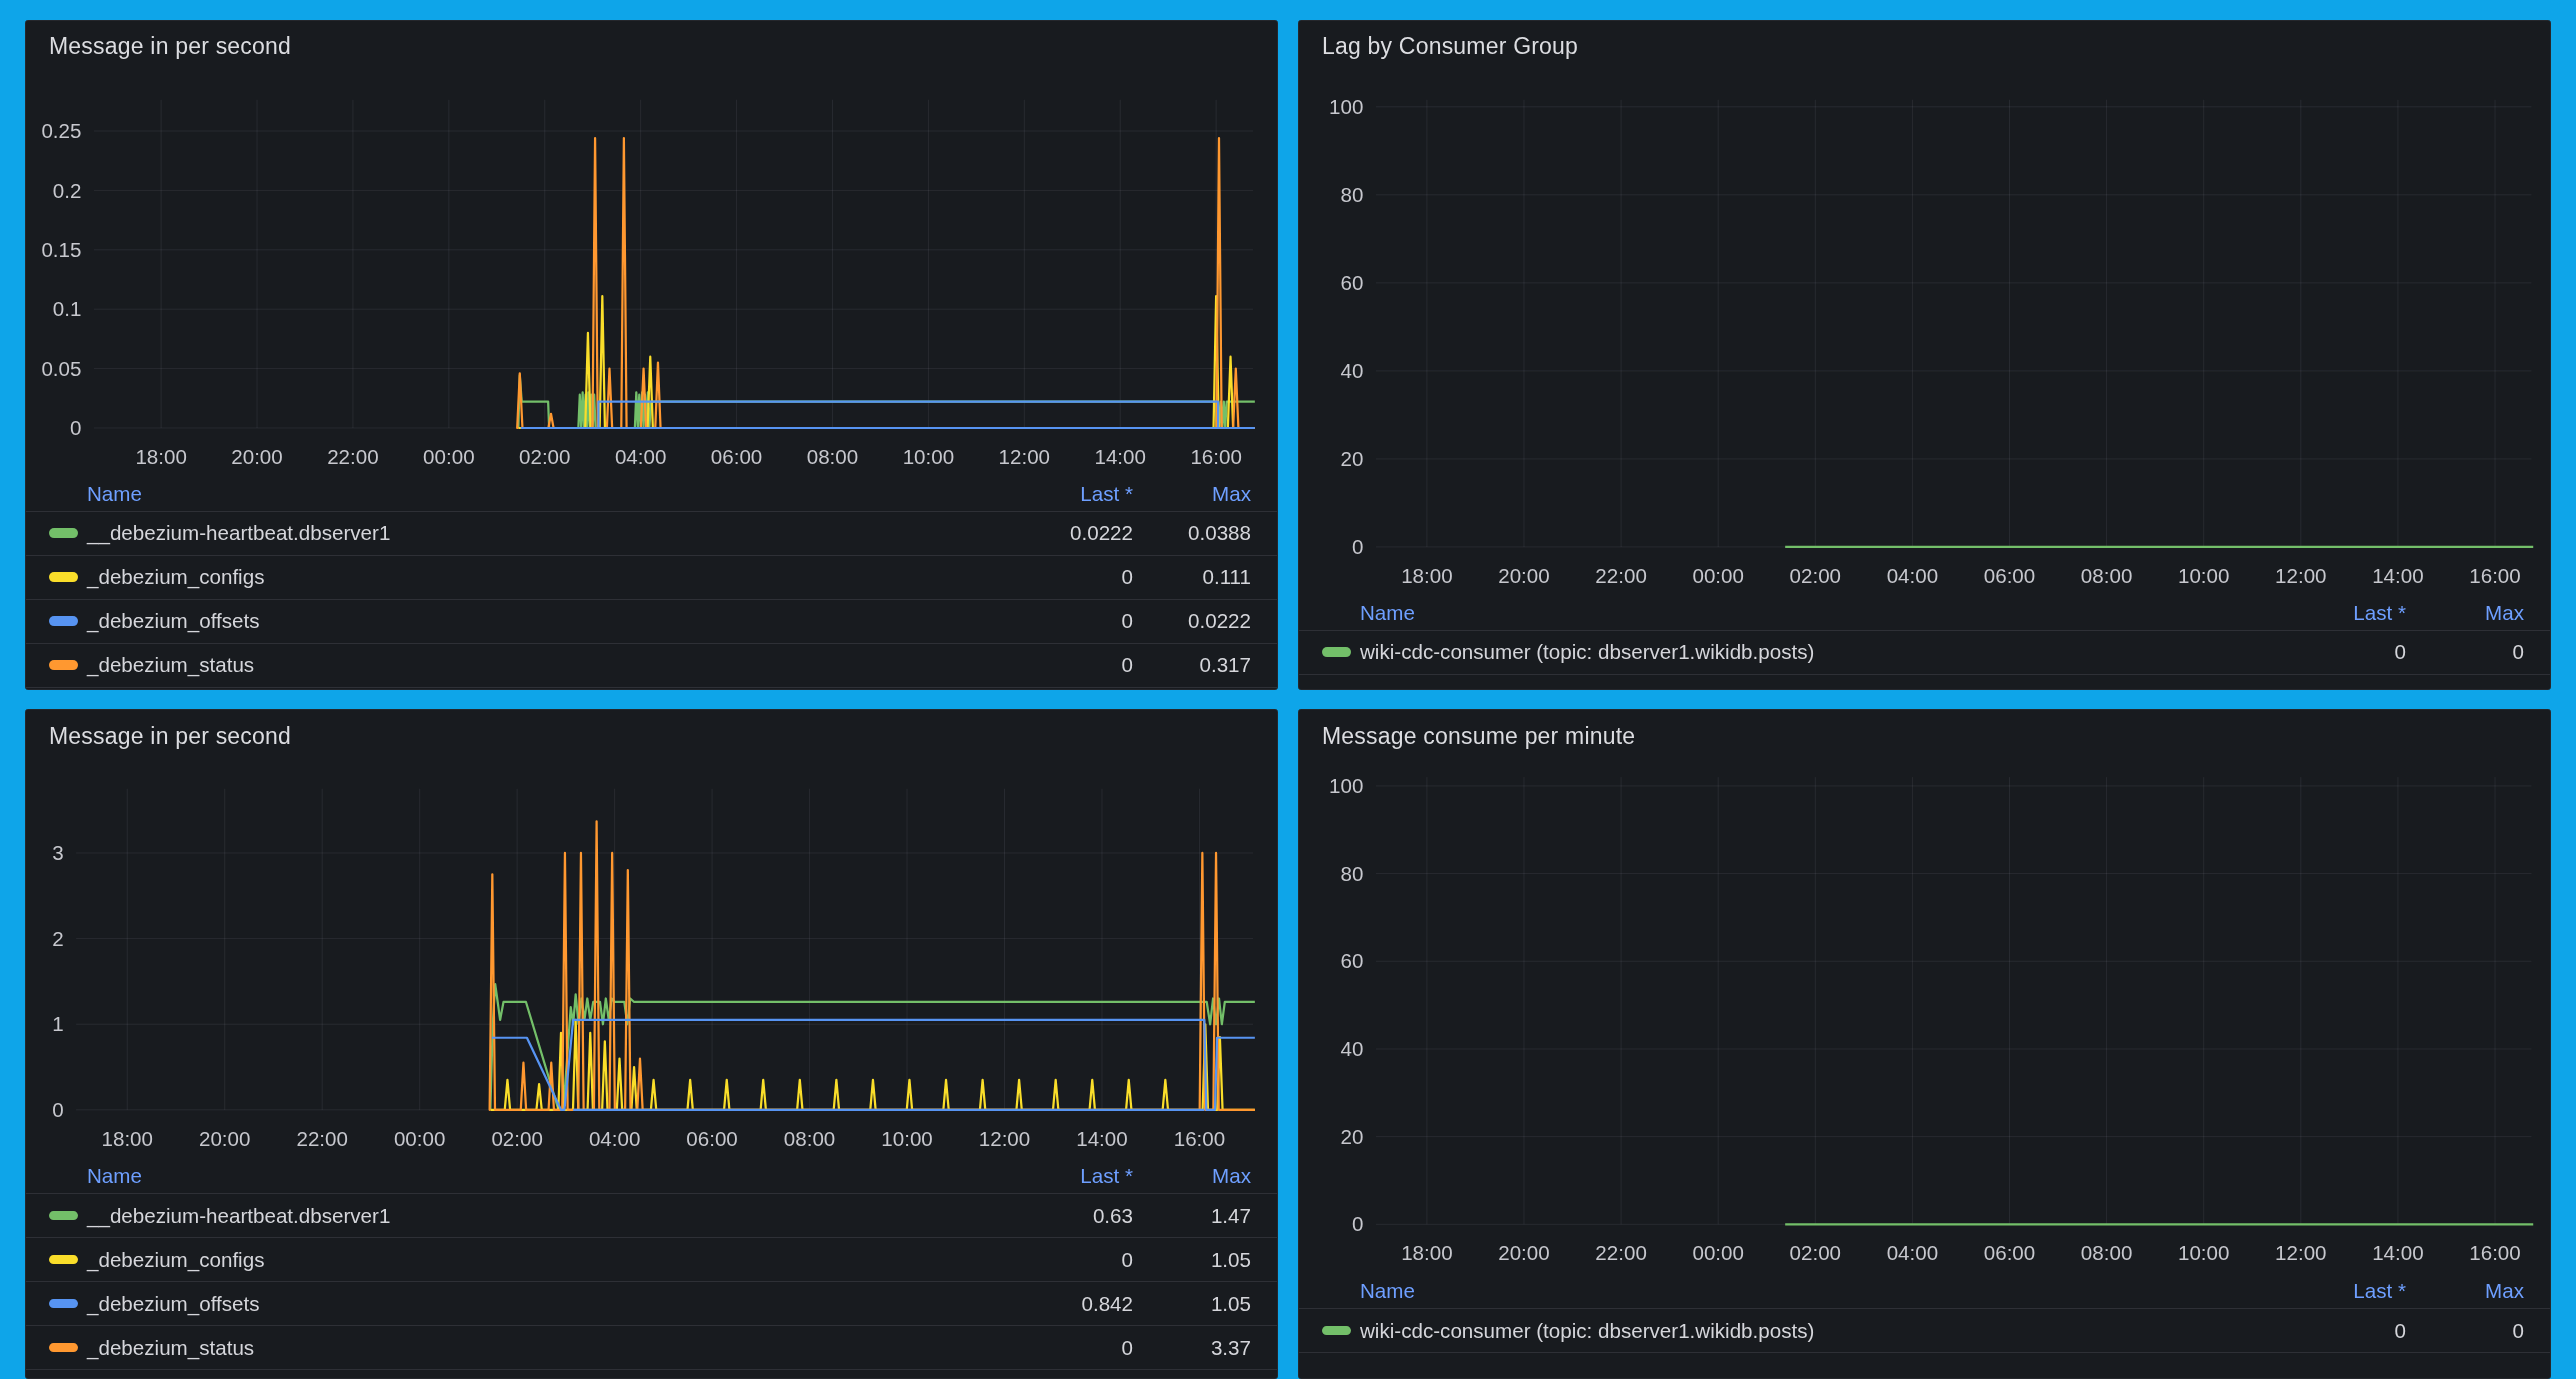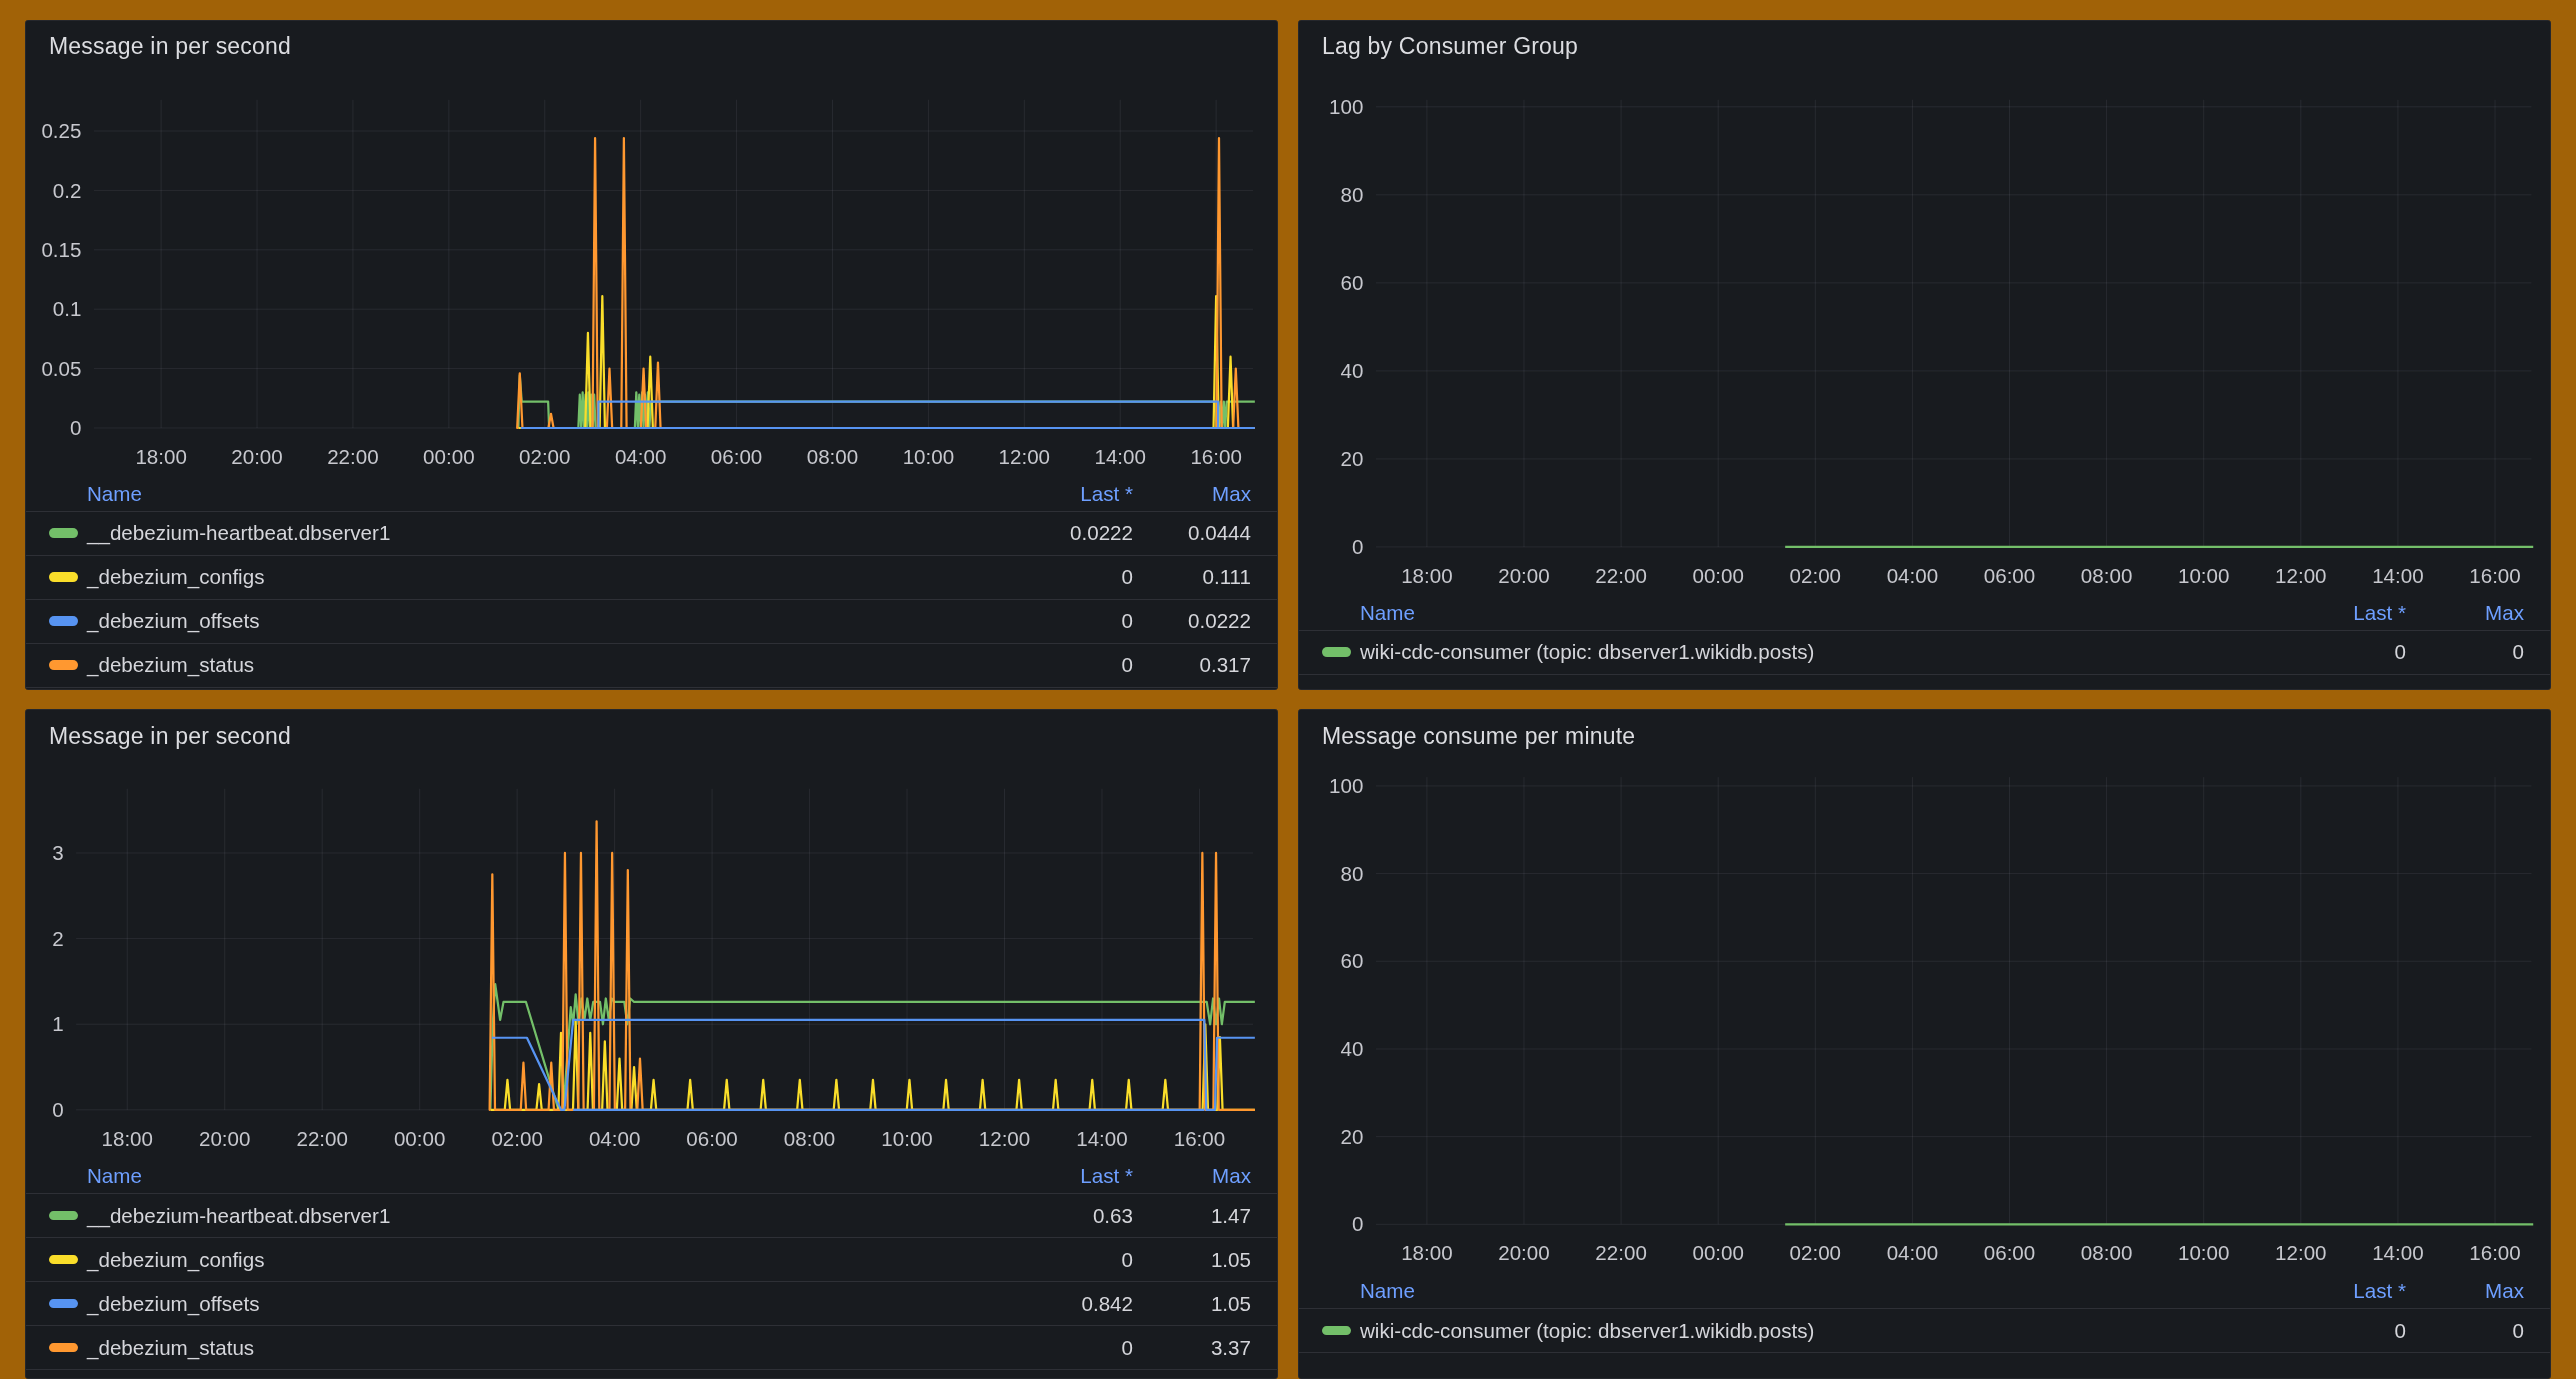--- a/index.html
+++ b/index.html
@@ -1,16 +1,16 @@
 <!DOCTYPE html>
 <html style="font-size:14.3px"><head>
 <meta charset="utf-8">
 <style>
   html,body{margin:0;padding:0;background:#111217;font-family:"Liberation Sans",sans-serif;}
-  #stage{position:relative;width:2576px;height:1379px;background:#a16207;overflow:hidden;}
+  #stage{position:relative;width:2576px;height:1379px;background:#0ea5e9;overflow:hidden;}
   .panel{position:absolute;background:#181B1F;border:0.9px solid #25272C;border-radius:2.7px;box-sizing:border-box;}
   .panel-title{position:absolute;left:23px;top:12.5px;margin:0;font-size:23px;font-weight:500;color:#DCDDE1;letter-spacing:0.2px;}
   .chart-svg{position:absolute;left:0;top:0;}
   .legend{position:absolute;left:0;width:100%;font-size:20.6px;color:#D5D6DB;}
   .legend-header{position:relative;height:34px;color:#6E9FFF;font-weight:500;}
   .legend-row{position:relative;height:43px;border-top:0.9px solid rgba(204,204,220,0.12);}
   .legend-row:last-child{border-bottom:0.9px solid rgba(204,204,220,0.12);}
   .lg-name{position:absolute;left:61px;top:50%;transform:translateY(-50%);white-space:nowrap;}
   .lg-swatch{position:absolute;left:23px;top:50%;transform:translateY(-50%);width:29px;height:9.8px;border-radius:5.4px;}
   .lg-last{position:absolute;right:144px;top:50%;transform:translateY(-50%);text-align:right;}
@@ -81,21 +81,21 @@
       <div class="legend" style="top: 456px;">
         <div class="legend-header">
           <span class="lg-name">Name</span>
           <span class="lg-last">Last *</span>
           <span class="lg-max">Max</span>
         </div>
         <div class="legend-row">
           <span class="lg-swatch" style="background: rgb(115, 191, 105);"></span>
           <span class="lg-name">__debezium-heartbeat.dbserver1</span>
           <span class="lg-last">0.0222</span>
-          <span class="lg-max">0.0444</span>
+          <span class="lg-max">0.0388</span>
         </div>
         <div class="legend-row">
           <span class="lg-swatch" style="background: rgb(250, 222, 42);"></span>
           <span class="lg-name">_debezium_configs</span>
           <span class="lg-last">0</span>
           <span class="lg-max">0.111</span>
         </div>
         <div class="legend-row">
           <span class="lg-swatch" style="background: rgb(87, 148, 242);"></span>
           <span class="lg-name">_debezium_offsets</span>

